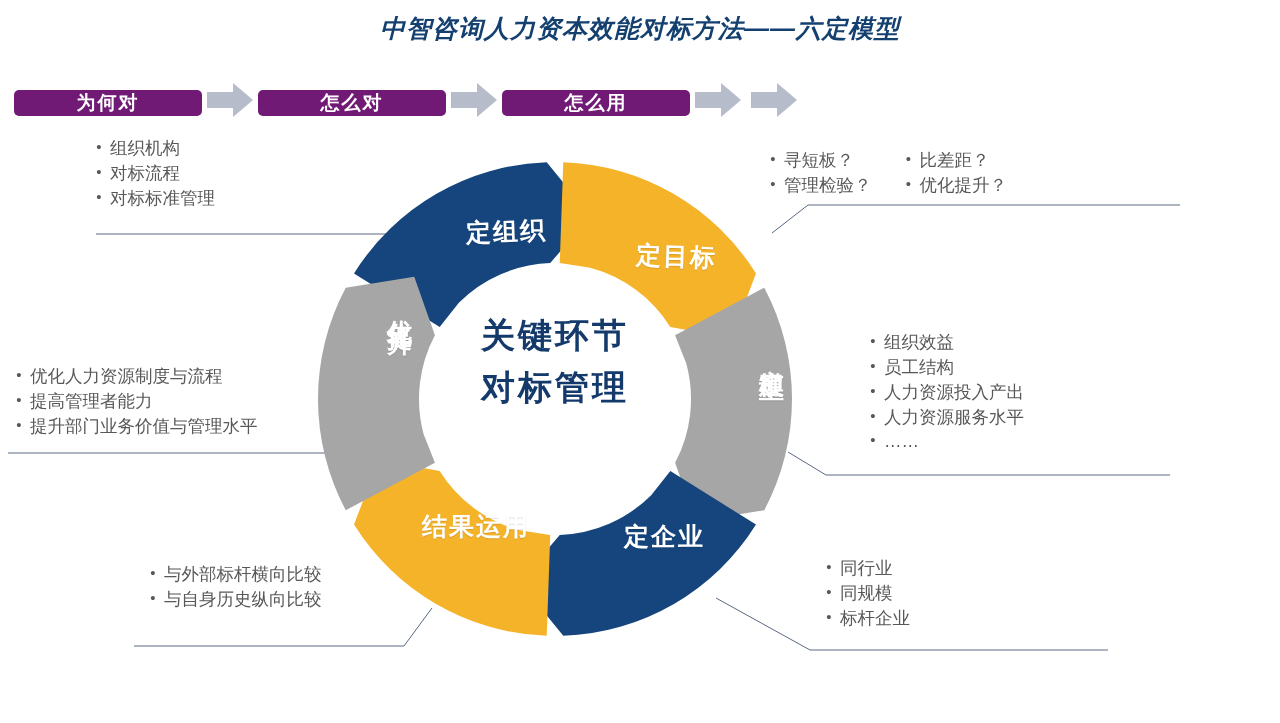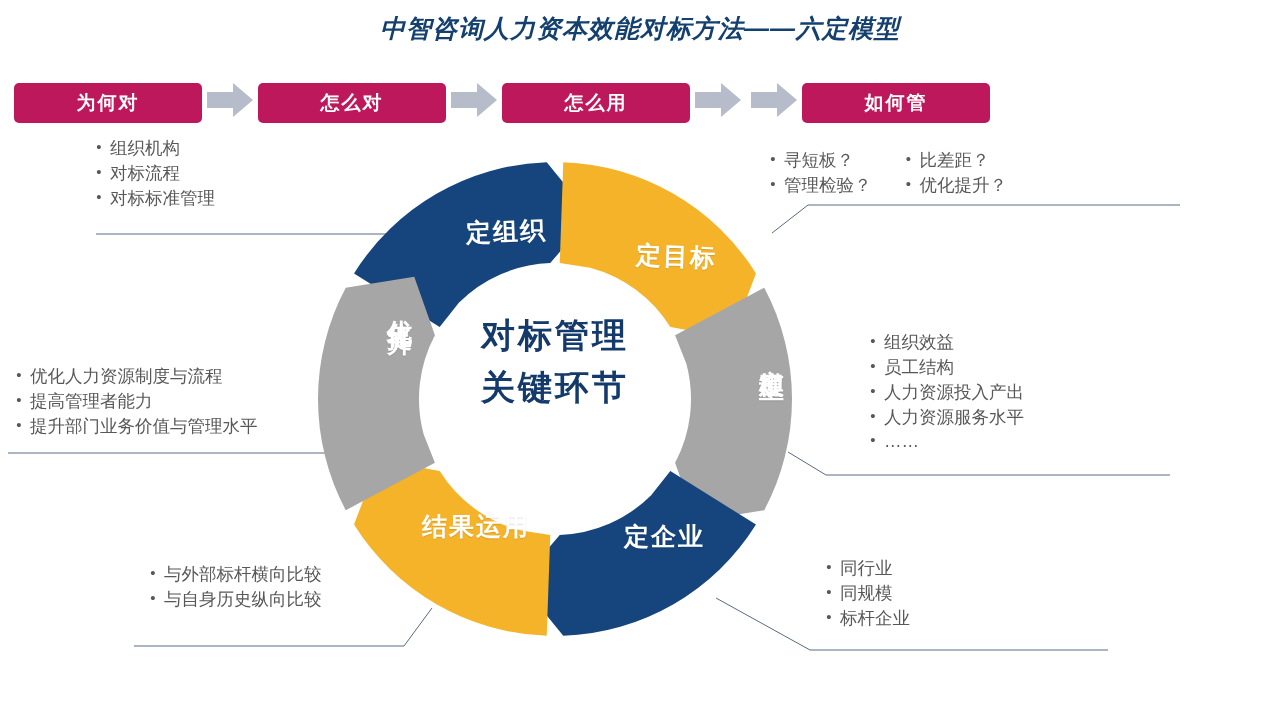--- a/index.html
+++ b/index.html
@@ -21,22 +21,22 @@
     letter-spacing:1px;
     font-style:italic;
   }
 
   
   .stages{
     position:absolute;left:14px;top:83px;width:1252px;height:40px;
     display:flex;align-items:center;
   }
   .stage-box{
-    height:40px;
-    background:#be185d;
+    height:26px;
+    background:#701a75;
     color:#ffffff;
     border-radius:5px;
     display:flex;align-items:center;justify-content:center;
     font-size:19px;font-weight:bold;letter-spacing:2px;
     width:188px;flex:0 0 188px;
   }
   .stage-arrow{
     flex:0 0 56px;height:40px;position:relative;
   }
   .stage-arrow svg{display:block;margin:0 auto;}
@@ -138,21 +138,20 @@
     <div class="stage-arrow">
       <svg width="46" height="34" viewBox="0 0 46 34" aria-hidden="true">
         <path d="M0 9 H26 V0 L46 17 L26 34 V25 H0 Z" fill="#b6bcc9"></path>
       </svg>
     </div>
     <div class="stage-arrow">
       <svg width="46" height="34" viewBox="0 0 46 34" aria-hidden="true">
         <path d="M0 9 H26 V0 L46 17 L26 34 V25 H0 Z" fill="#b6bcc9"></path>
       </svg>
     </div>
-    <div class="stage-box">如何管</div>
   </div>
 
   <svg class="leaders" viewBox="0 0 1280 723">
     <g stroke="#5a6a80" stroke-width="1" fill="none">
       <path d="M96 234 H392 L432 262"></path>
       <path d="M1180 205 H808 L772 233"></path>
       <path d="M8 453 H352 L392 424"></path>
       <path d="M1170 475 H826 L788 452"></path>
       <path d="M134 646 H404 L432 608"></path>
       <path d="M1108 650 H810 L716 598"></path>
@@ -285,18 +284,18 @@
     </svg>
 
     <div class="seg-label" id="lbl-org">定组织</div>
     <div class="seg-label" id="lbl-goal">定目标</div>
     <div class="seg-label vert" id="lbl-model">定模型</div>
     <div class="seg-label" id="lbl-ent">定企业</div>
     <div class="seg-label" id="lbl-result">结果运用</div>
     <div class="seg-label vert" id="lbl-improve">优化提升</div>
 
     <div class="center-text">
+      <div>关键环节</div>
       <div>对标管理</div>
-      <div>关键环节</div>
     </div>
   </div>
 
 </div>
 
 </body></html>

